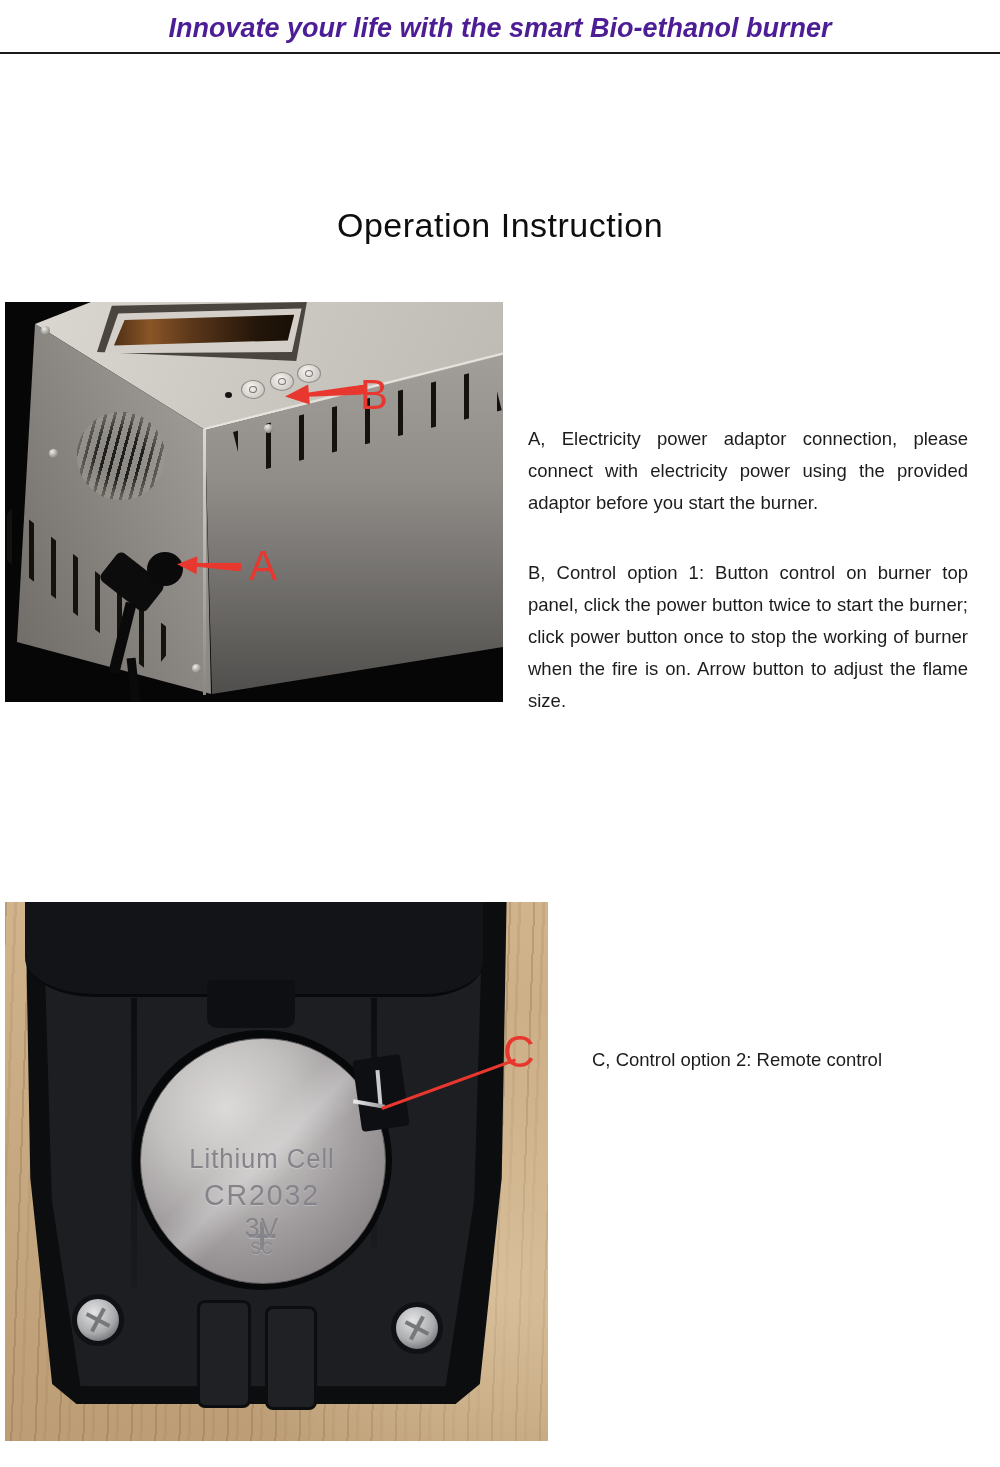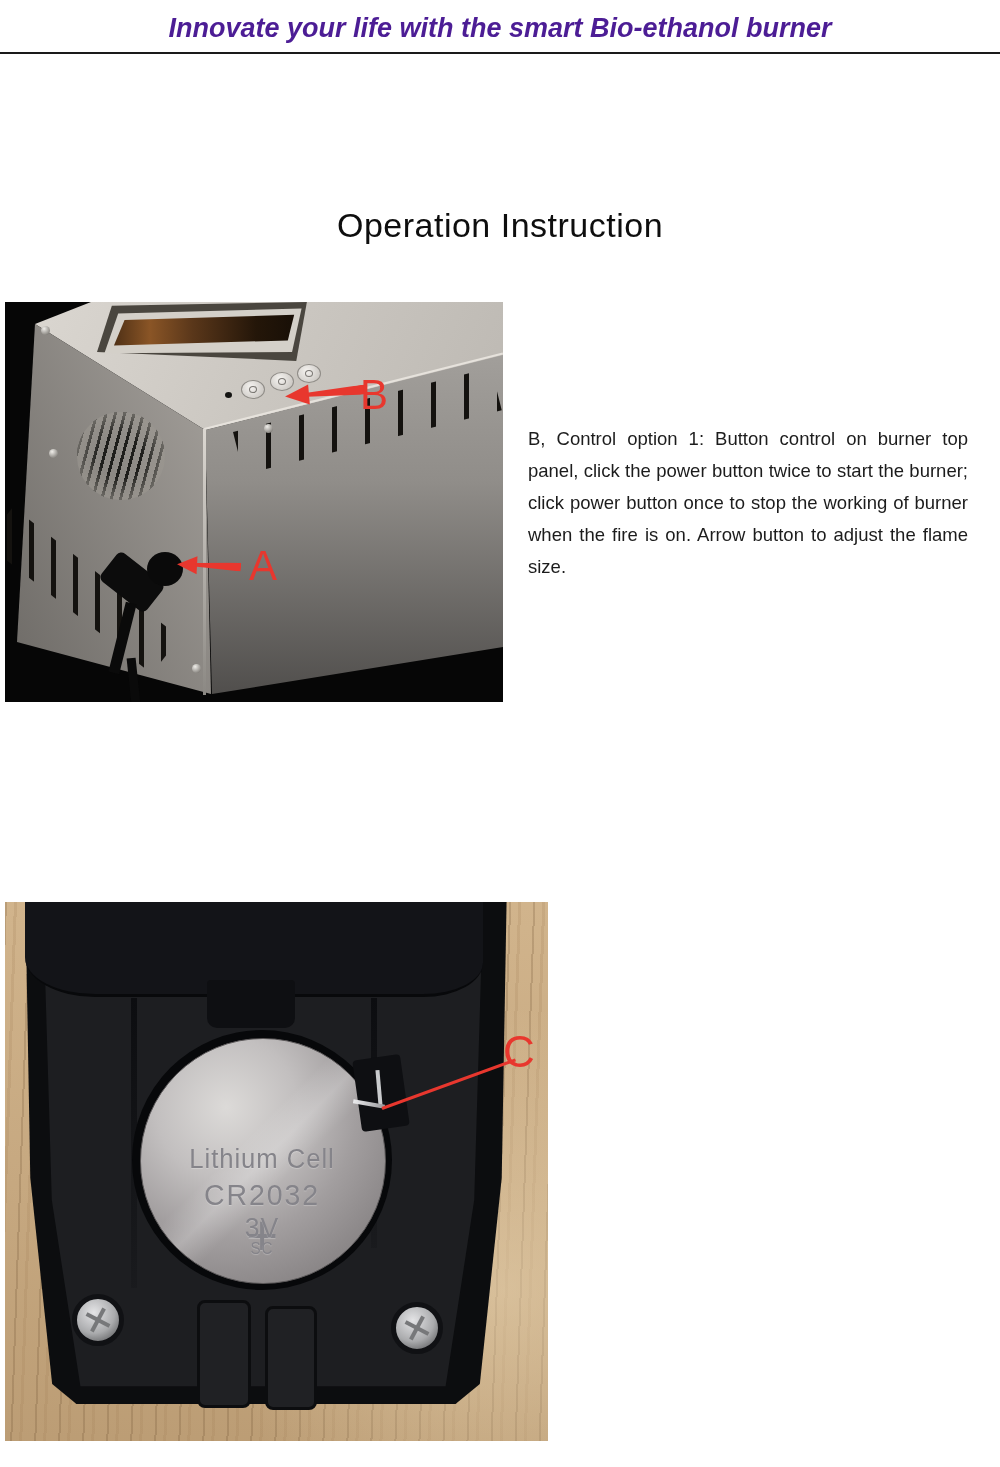--- a/index.html
+++ b/index.html
@@ -185,20 +185,21 @@
     <div class="fig-letter letter-b">B</div>
 
     <div class="arrow arrow-a">
       <div class="head"></div>
       <div class="shaft"></div>
     </div>
     <div class="fig-letter letter-a">A</div>
   </div>
 
   <div class="col1">
+    <p class="para"><span>A, Electricity power adaptor connection, please connect with electricity power using the provided adaptor before you start the burner.</span></p>
     <p class="para"><span>B, </span><span class="bold">Control option 1</span><span>: Button control on burner top panel, click the power button twice to start the burner; click power button once to stop the working of burner when the fire is on. Arrow button to adjust the flame size.</span></p>
   </div>
 
   <div class="fig2">
     <div class="remote-outer"></div>
     <div class="remote-panel"></div>
     <div class="remote-cap"></div>
     <div class="remote-notch"></div>
     <div class="seam seam-l"></div>
     <div class="seam seam-r"></div>
@@ -227,15 +228,16 @@
     <div class="screw2 screw-r">
         <div class="cr1"></div>
         <div class="cr2"></div>
       </div>
 
     <div class="tab tab-1"></div>
     <div class="tab tab-2"></div>
   </div>
 
   <div class="col2">
+    <div class="c-first"><span>C, </span><span class="bold">Control option 2</span><span>: Remote control</span></div>
   </div>
 
 </div>
 
 </body></html>

